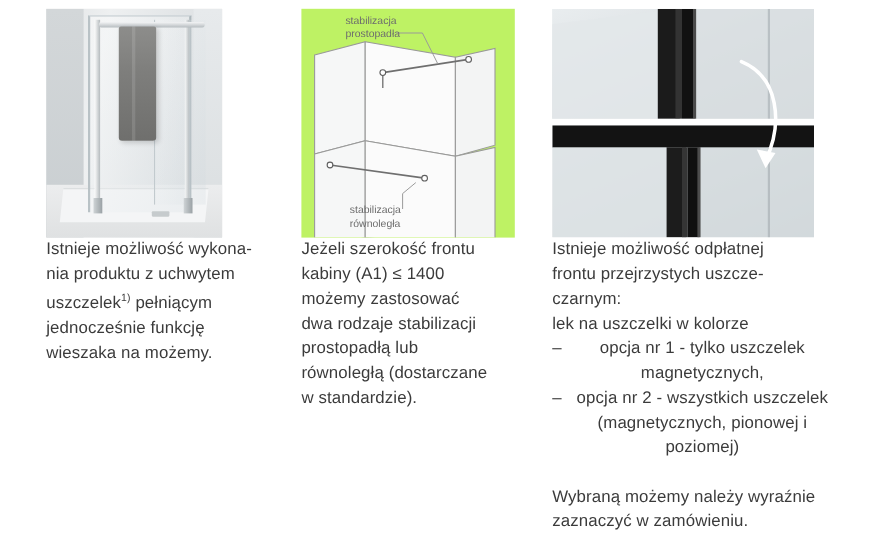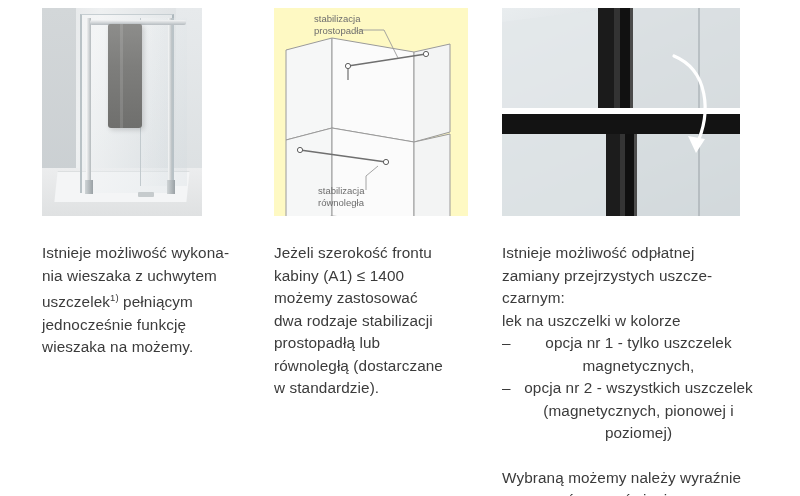--- a/index.html
+++ b/index.html
@@ -33,21 +33,21 @@
   .col-2 { width: 230px; padding-left: 38px; }
   .col-3 { width: 294px; padding-left: 36px; }
 
   
   .figure {
     position: relative;
     overflow: hidden;
     background: #e9ebec;
   }
   .fig1 { width: 160px; height: 208px; }
-  .fig2 { width: 194px; height: 208px; background: #fef9c3; }
+  .fig2 { width: 194px; height: 208px; background: #bef264; }
   .fig3 { width: 238px; height: 208px; background: #ffffff; }
 
   
   .ph-bg {
     position: absolute; inset: 0;
     background: linear-gradient(100deg,#dfe2e4 0%,#eef0f1 30%,#e2e5e7 62%,#d9dcde 100%);
   }
   .ph-wallL {
     position: absolute; left: 0; top: 0; width: 34px; height: 208px;
     background: linear-gradient(180deg,#d3d7d9,#c9ced1);
@@ -111,21 +111,20 @@
   .ph-drain {
     position: absolute; left: 96px; bottom: 19px; width: 16px; height: 5px;
     background: #c6cbcd; border-radius: 1px;
   }
 
   
   .fig2 svg, .fig3 svg { display: block; }
 
   
   .caption {
-    margin-top: 26px;
     font-size: 15.3px;
     line-height: 22.5px;
     color: #3b3b3b;
     letter-spacing: 0.1px;
   }
   .caption p { margin: 0; }
   .caption .sup { font-size: 9.5px; vertical-align: super; }
   .dash-list { margin: 0; padding: 0; list-style: none; text-align: center; }
   .dash-list li {
     position: relative;
@@ -159,21 +158,21 @@
         <div class="ph-post2"></div>
         <div class="ph-rail"></div>
         <div class="ph-towel"></div>
         <div class="ph-foot a"></div>
         <div class="ph-foot b"></div>
         <div class="ph-drain"></div>
       </div>
 
       <div class="caption">
         <p>Istnieje możliwość wykona-</p>
-        <p>nia wieszaka z uchwytem</p>
+        <p>nia produktu z uchwytem</p>
         <p><span>uszczelek</span><span class="sup">1)</span><span> pełniącym</span></p>
         <p>jednocześnie funkcję</p>
         <p>wieszaka na możemy.</p>
       </div>
     </div>
 
     <div class="col col-2">
       <div class="figure fig2">
         <svg width="194" height="208" viewBox="0 0 194 208">
           <g fill="none" stroke="#8a8a8a" stroke-width="1">
@@ -272,21 +271,21 @@
 
           <g>
             <path d="M172 48 C206 62 210 104 194 138" fill="none" stroke="#ffffff" stroke-width="3.2" stroke-linecap="round"></path>
             <path d="M186 128 L194 145 L203 131 Z" fill="#ffffff"></path>
           </g>
         </svg>
       </div>
 
       <div class="caption">
         <p>Istnieje możliwość odpłatnej</p>
-        <p>zamiany przejrzystych uszcze-</p>
+        <p>frontu przejrzystych uszcze-</p>
         <p>czarnym:</p>
         <p>lek na uszczelki w kolorze</p>
         <ul class="dash-list">
           <li>opcja nr 1 - tylko uszczelek magnetycznych,</li>
           <li>opcja nr 2 - wszystkich uszczelek (magnetycznych, pionowej i poziomej)</li>
         </ul>
         <div class="gap"></div>
         <p>Wybraną możemy należy wyraźnie</p>
         <p>zaznaczyć w zamówieniu.</p>
       </div>

